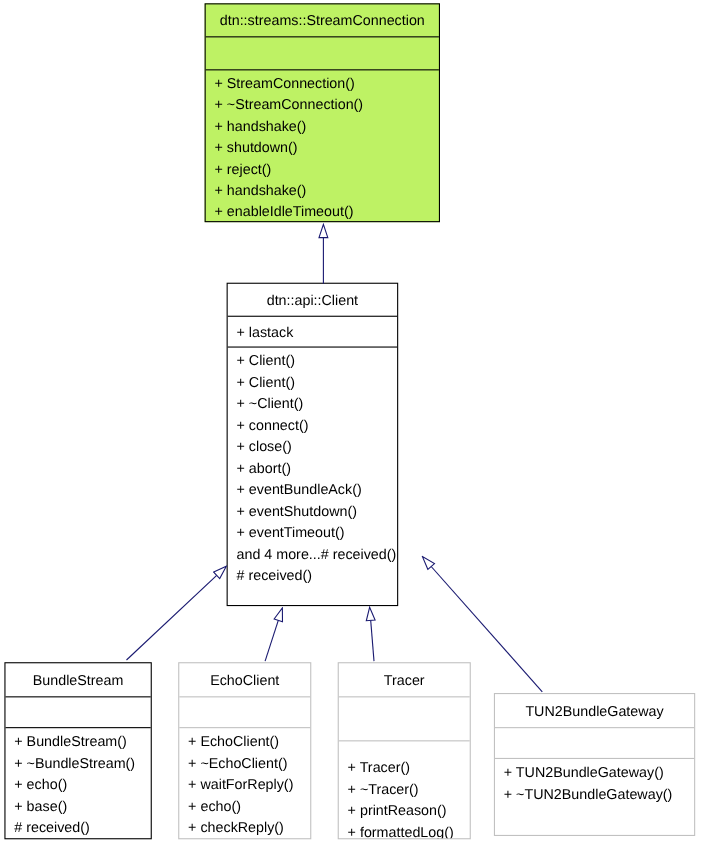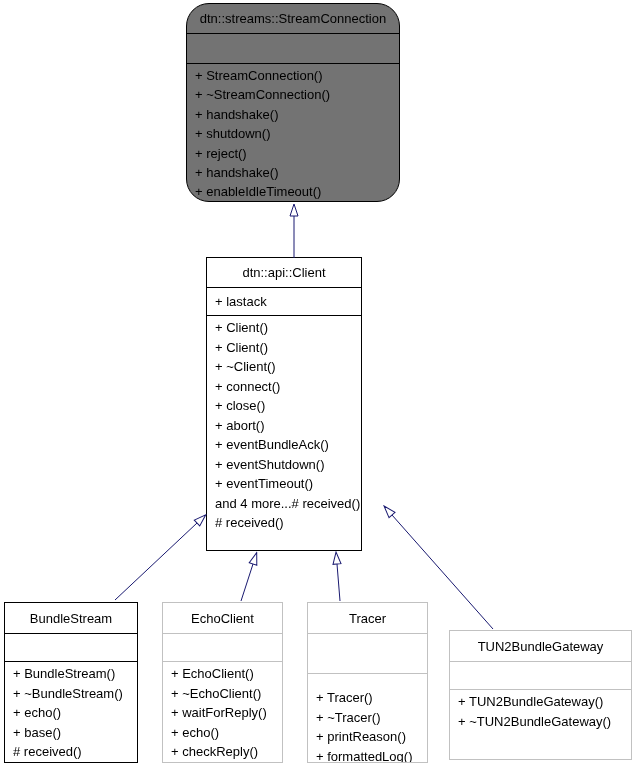--- a/index.html
+++ b/index.html
@@ -1,19 +1,19 @@
 <!DOCTYPE html>
 <html><head>
 <meta charset="utf-8">
 <style>
   html,body{margin:0;padding:0;background:#ffffff;}
   body{width:637px;height:771px;position:relative;font-family:"Liberation Sans",sans-serif;-webkit-font-smoothing:antialiased;}
   .canvas{position:absolute;left:0;top:0;width:637px;height:771px;}
   .uml-box{position:absolute;box-sizing:border-box;background:#ffffff;border:1px solid #000000;display:flex;flex-direction:column;}
-  .uml-box.parent-gray{background:#737373;border-radius:23px;}
+  .uml-box.parent-gray{background:#bef264;}
   .uml-box.muted{border-color:#c1c1c1;}
   .uml-title{box-sizing:border-box;text-align:center;font-size:13px;color:#000;border-bottom:1px solid #000;white-space:nowrap;overflow:hidden;}
   .muted .uml-title{border-bottom-color:#c1c1c1;}
   .uml-attrs{box-sizing:border-box;border-bottom:1px solid #000;}
   .muted .uml-attrs{border-bottom-color:#c1c1c1;}
   .uml-methods{box-sizing:border-box;flex:1;overflow:hidden;padding-top:2px;}
   .member{font-size:13px;line-height:19.5px;padding-left:8px;color:#000;white-space:nowrap;}
   .attr-member{font-size:13px;padding-left:8px;color:#000;white-space:nowrap;}
   svg.edges{position:absolute;left:0;top:0;pointer-events:none;}
 

